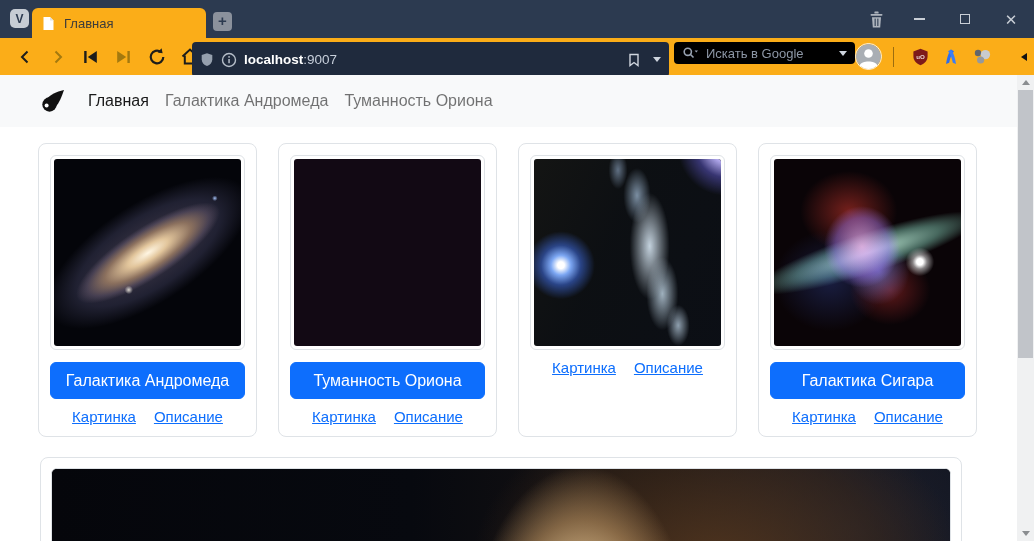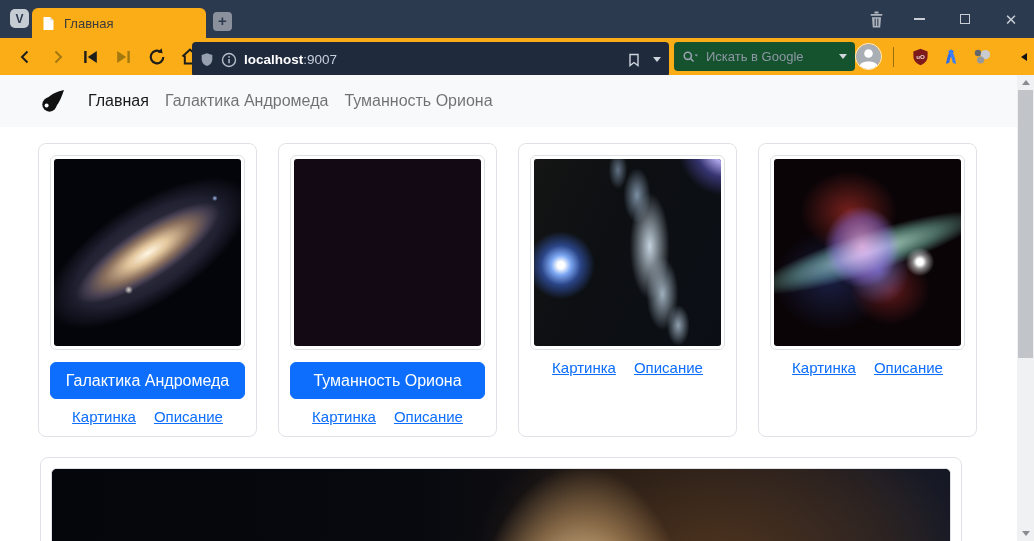--- a/index.html
+++ b/index.html
@@ -28,21 +28,21 @@
   .toolbar { position:relative; height:37px; background:#fbad18; }
   .nav-btns { position:absolute; left:8px; top:0; height:37px; display:flex; align-items:center; }
   .tool-icon { width:33px; height:37px; display:flex; align-items:center; justify-content:center; cursor:pointer; }
   .addressbar { position:absolute; left:192px; top:4px; width:477px; height:35px; background:#1f2a3d;
     border-radius:4px; display:flex; align-items:center; padding:0 8px; gap:7px; }
   .address-text { font-size:13.5px; color:#fff; font-weight:bold; }
   .address-port { color:#c7cfdb; font-weight:normal; }
   .addr-right { position:absolute; right:8px; display:flex; align-items:center; gap:13px; }
   .caret-down { width:0; height:0; border-left:4px solid transparent; border-right:4px solid transparent;
     border-top:5px solid #cfd5de; cursor:pointer; }
-  .searchbar { position:absolute; left:674px; top:4px; width:181px; height:29px; background:#14532d;
+  .searchbar { position:absolute; left:674px; top:4px; width:181px; height:22px; background:#000000;
     border-radius:4px; display:flex; align-items:center; padding:0 8px; gap:6px; }
   .search-input { flex:1; background:transparent; border:none; outline:none; color:#dfe5ee;
     font-size:13px; font-family:"Liberation Sans", sans-serif; min-width:0; }
   .search-input::placeholder { color:#8d97a6; }
   .right-icons { position:absolute; left:855px; top:0; height:37px; display:flex; align-items:center; }
   .avatar-wrap { width:27px; height:27px; border-radius:50%; border:1px solid rgba(255,255,255,.85);
     overflow:hidden; cursor:pointer; }
   .chrome-sep { width:1px; height:20px; background:rgba(40,30,5,.45); margin:0 11px; }
   .ext-btn { margin:0 7px; cursor:pointer; display:flex; align-items:center; }
   .panel-arrow { margin-left:22px; width:0; height:0; border-top:4.5px solid transparent;
@@ -334,20 +334,21 @@
         </div>
 
         <div class="card">
           <div class="thumb">
             <div class="space-img img-cigar">
               <div class="fx"></div>
               <div class="overlay"></div>
               <div class="stars"></div>
             </div>
           </div>
+          <button class="card-btn">Галактика Сигара</button>
           <div class="card-links">
             <a>Картинка</a>
             <a>Описание</a>
           </div>
         </div>
 
       </div>
 
       <div class="wide-card">
         <div class="wide-img">

